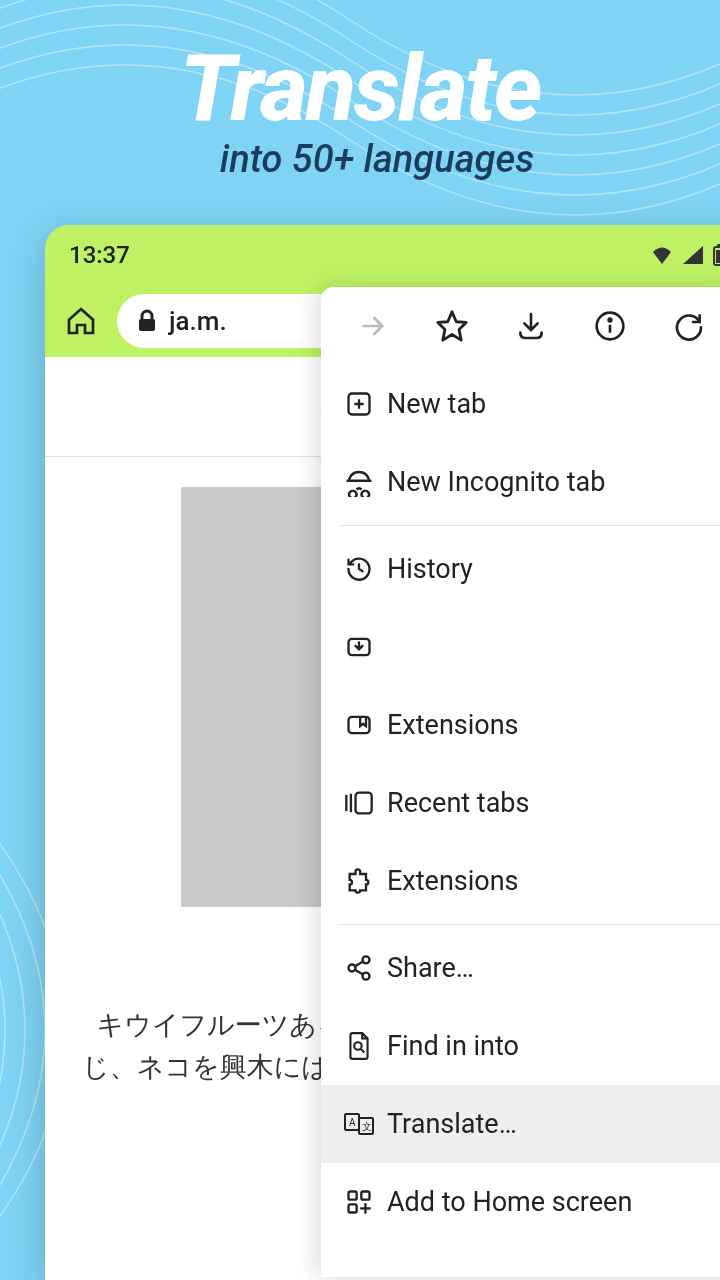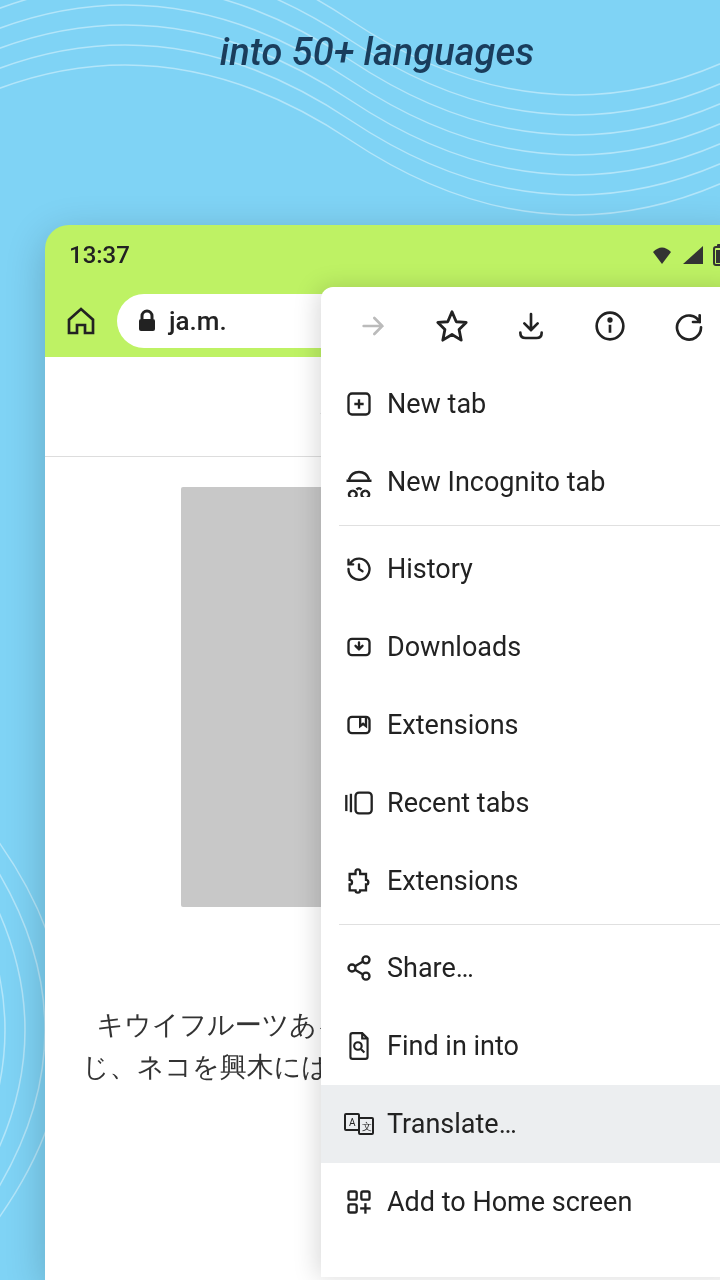--- a/index.html
+++ b/index.html
@@ -79,20 +79,21 @@
         <path d="M440,0 Q290,200 440,400"></path>
         <path d="M420,0 Q270,200 420,400"></path>
         <path d="M400,0 Q250,200 400,400"></path>
         <path d="M380,0 Q230,200 380,400"></path>
         <path d="M360,0 Q210,200 360,400"></path>
       </g>
     </svg>
 </div>
 
 <div class="promo-title">
+  <h1>Translate</h1>
   <p>into 50+ languages</p>
 </div>
 
 <div class="phone">
 
   <div class="status-bar">
     <span>13:37</span>
     <div class="status-icons">
       <span>
           <svg width="22" height="18" viewBox="0 0 22 18">
@@ -200,21 +201,20 @@
         </span>
       <span>History</span>
     </div>
     <div class="menu-item">
       <span class="menu-icon">
           <svg width="28" height="28" viewBox="0 0 24 24" fill="none" stroke="#222" stroke-width="2" stroke-linecap="round">
             <rect x="3" y="5" width="18" height="14" rx="3"></rect>
             <path d="M12,8 V14 M9,11 L12,14 L15,11"></path>
           </svg>
         </span>
-      <span>Downloads</span>
     </div>
     <div class="menu-item">
       <span class="menu-icon">
           <svg width="28" height="28" viewBox="0 0 24 24" fill="none" stroke="#222" stroke-width="2">
             <rect x="3" y="5" width="18" height="14" rx="3"></rect>
             <path d="M13,5 V13 L15.5,11 L18,13 V5"></path>
           </svg>
         </span>
       <span>Extensions</span>
     </div>

